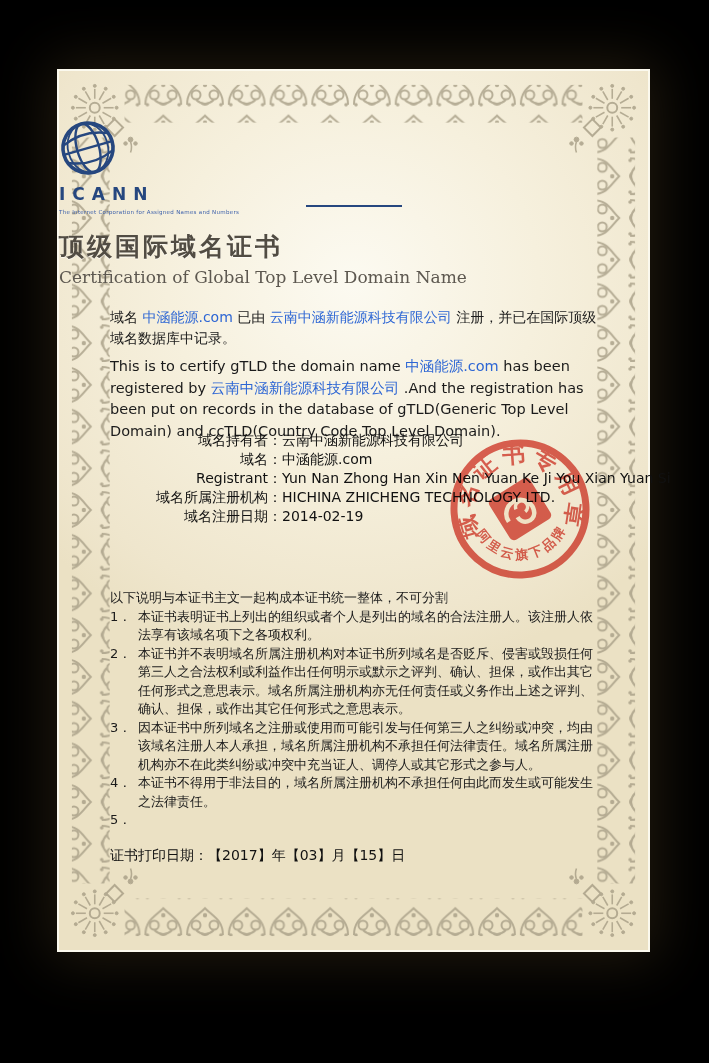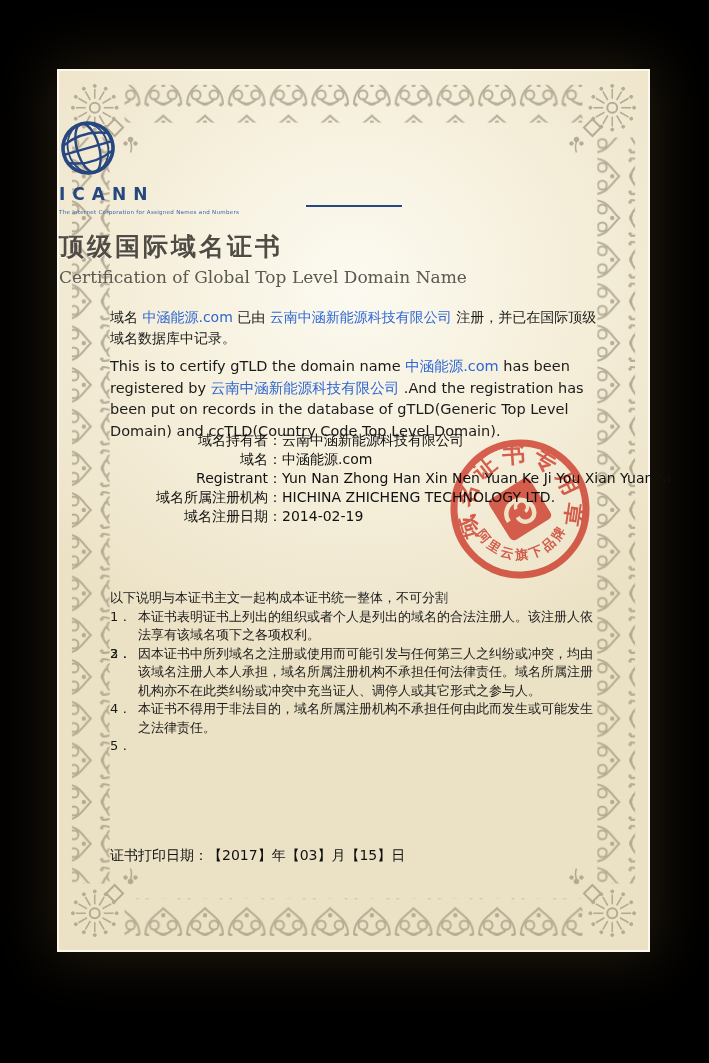--- a/index.html
+++ b/index.html
@@ -142,21 +142,21 @@
     <div class="detail-row"><span class="detail-label">域名持有者</span><span>：</span><span>云南中涵新能源科技有限公司</span></div>
     <div class="detail-row"><span class="detail-label">域名</span><span>：</span><span>中涵能源.com</span></div>
     <div class="detail-row"><span class="detail-label">Registrant</span><span>：</span><span>Yun Nan Zhong Han Xin Nen Yuan Ke Ji You Xian Yuan Si</span></div>
     <div class="detail-row"><span class="detail-label">域名所属注册机构</span><span>：</span><span>HICHINA ZHICHENG TECHNOLOGY LTD.</span></div>
     <div class="detail-row"><span class="detail-label">域名注册日期</span><span>：</span><span>2014-02-19</span></div>
   </div>
 
   <div class="terms">
     <div>以下说明与本证书主文一起构成本证书统一整体，不可分割</div>
     <div class="term-item"><span class="term-num">1．</span><span>本证书表明证书上列出的组织或者个人是列出的域名的合法注册人。该注册人依法享有该域名项下之各项权利。</span></div>
-    <div class="term-item"><span class="term-num">2．</span></div>
+    <div class="term-item"><span class="term-num">2．</span><span>本证书并不表明域名所属注册机构对本证书所列域名是否贬斥、侵害或毁损任何第三人之合法权利或利益作出任何明示或默示之评判、确认、担保，或作出其它任何形式之意思表示。域名所属注册机构亦无任何责任或义务作出上述之评判、确认、担保，或作出其它任何形式之意思表示。</span></div>
     <div class="term-item"><span class="term-num">3．</span><span>因本证书中所列域名之注册或使用而可能引发与任何第三人之纠纷或冲突，均由该域名注册人本人承担，域名所属注册机构不承担任何法律责任。域名所属注册机构亦不在此类纠纷或冲突中充当证人、调停人或其它形式之参与人。</span></div>
     <div class="term-item"><span class="term-num">4．</span><span>本证书不得用于非法目的，域名所属注册机构不承担任何由此而发生或可能发生之法律责任。</span></div>
     <div class="term-item"><span class="term-num">5．</span></div>
   </div>
 
   <div class="print-date">证书打印日期：【2017】年【03】月【15】日</div>
 
   <svg class="seal" viewBox="0 0 160 160">
     <defs>
       <path id="sealTopArc" d="M41.5,107 A47,47 0 1 1 118.5,107" fill="none"></path>

